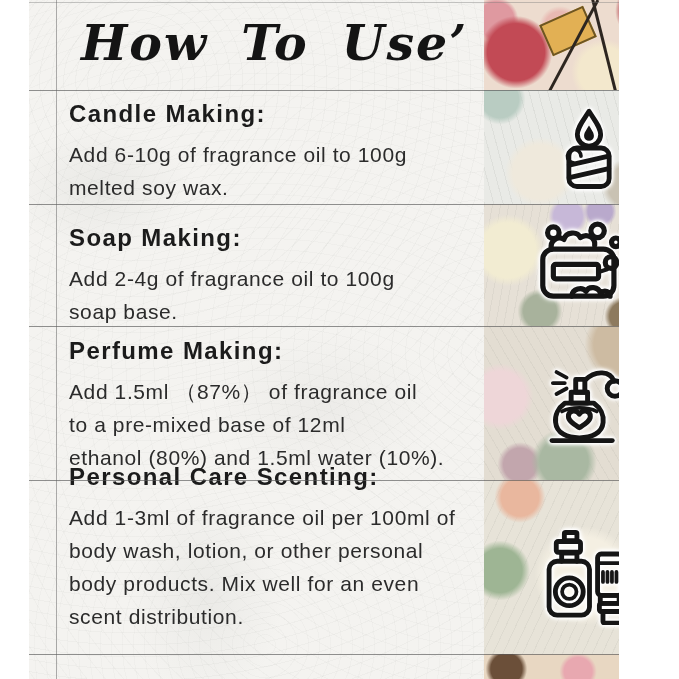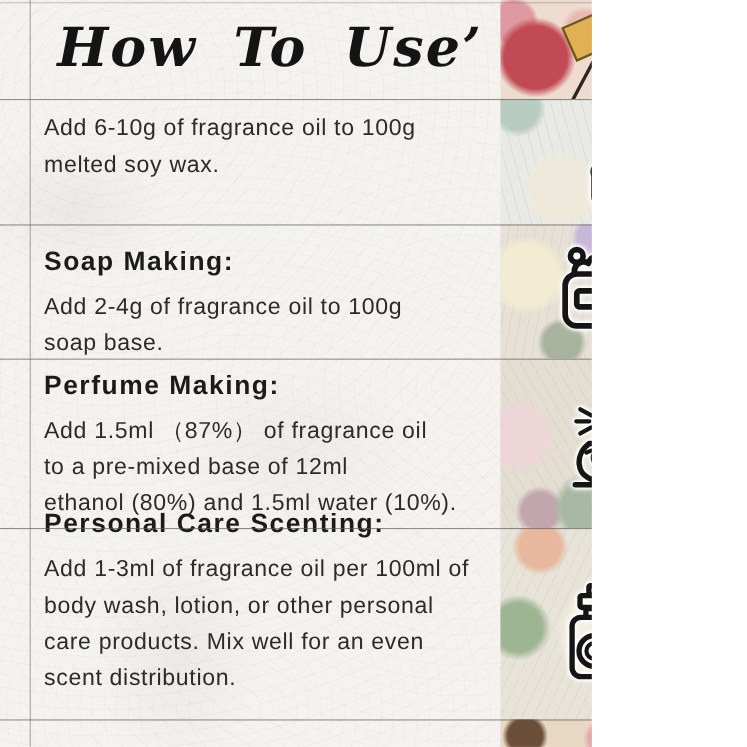--- a/index.html
+++ b/index.html
@@ -1,26 +1,26 @@
 <!DOCTYPE html>
 <html><head>
 <meta charset="utf-8">
 <style>
   html,body{margin:0;padding:0;}
   #stage{
-    position:relative;width:538px;height:679px;overflow:hidden;
+    position:relative;width:590px;height:679px;overflow:hidden;
     background-color:#f4f3f0;
     background-image:
       radial-gradient(ellipse 130px 90px at 12% 28%, rgba(140,145,138,0.10), transparent 70%),
       radial-gradient(ellipse 160px 110px at 50% 60%, rgba(150,150,145,0.08), transparent 70%),
       radial-gradient(ellipse 110px 150px at 30% 88%, rgba(140,145,138,0.09), transparent 70%),
       repeating-radial-gradient(circle at 18% 12%, transparent 0 11px, rgba(128,133,126,0.05) 11px 12px),
       repeating-radial-gradient(circle at 78% 52%, transparent 0 13px, rgba(128,133,126,0.045) 13px 14px),
       repeating-radial-gradient(circle at 40% 95%, transparent 0 10px, rgba(128,133,126,0.04) 10px 11px);
-    font-family:"Liberation Sans", sans-serif;color:#222;
+    font-family:"Liberation Sans", sans-serif;color:#222;margin-left:29px;
   }
   
   .hr{position:absolute;left:0;right:0;height:1px;background:rgba(88,88,88,0.65);z-index:5;}
   .hr.faint{background:rgba(120,120,120,0.4);}
   .vr{position:absolute;width:1px;background:rgba(95,95,95,0.5);z-index:5;}
   
   h1{
     position:absolute;left:52px;top:14px;margin:0;z-index:4;
     font-family:"DejaVu Serif", serif;font-style:italic;font-weight:600;
     font-size:49px;letter-spacing:2px;word-spacing:14px;color:#141414;
@@ -144,20 +144,21 @@
   <div class="hr" style="top:204px"></div>
   <div class="hr" style="top:326px"></div>
   <div class="hr" style="top:480px"></div>
   <div class="hr" style="top:654px"></div>
   <div class="vr" style="left:27px;top:0;height:679px"></div>
   <div class="vr" style="left:655px;top:0;height:654px"></div>
 
   <h1>How To Use’</h1>
 
   <section class="sec" style="top:100px">
+    <h2>Candle Making:</h2>
     <p class="line">Add 6-10g of fragrance oil to 100g</p>
     <p class="line">melted soy wax.</p>
   </section>
 
   <section class="sec" style="top:224px">
     <h2>Soap Making:</h2>
     <p class="line">Add 2-4g of fragrance oil to 100g</p>
     <p class="line">soap base.</p>
   </section>
 
@@ -165,21 +166,21 @@
     <h2>Perfume Making:</h2>
     <p class="line">Add 1.5ml （87%） of fragrance oil</p>
     <p class="line">to a pre-mixed base of 12ml</p>
     <p class="line">ethanol (80%) and 1.5ml water (10%).</p>
   </section>
 
   <section class="sec" style="top:463px">
     <h2>Personal Care Scenting:</h2>
     <p class="line">Add 1-3ml of fragrance oil per 100ml of</p>
     <p class="line">body wash, lotion, or other personal</p>
-    <p class="line">care products. Mix well for an even</p>
+    <p class="line">body products. Mix well for an even</p>
     <p class="line">scent distribution.</p>
   </section>
 
   <svg class="icon" style="left:524px;top:105px" width="72" height="86" viewBox="0 0 80 96">
     <path d="M40 7 C33 18 27 25 27 33 a13 13 0 0 0 26 0 C53 25 47 18 40 7 Z"></path>
     <path class="solid" d="M40 23 C37 28 34.5 31 34.5 34.5 a5.5 5.5 0 0 0 11 0 C45.5 31 43 28 40 23 Z"></path>
     <rect x="17.5" y="48" width="45" height="43" rx="9"></rect>
     <path class="thin" d="M31 57 a7.5 7.5 0 1 0 -8.5 7.5"></path>
     <path d="M18 67 L62 57"></path>
     <path d="M18 81 L62 71"></path>

